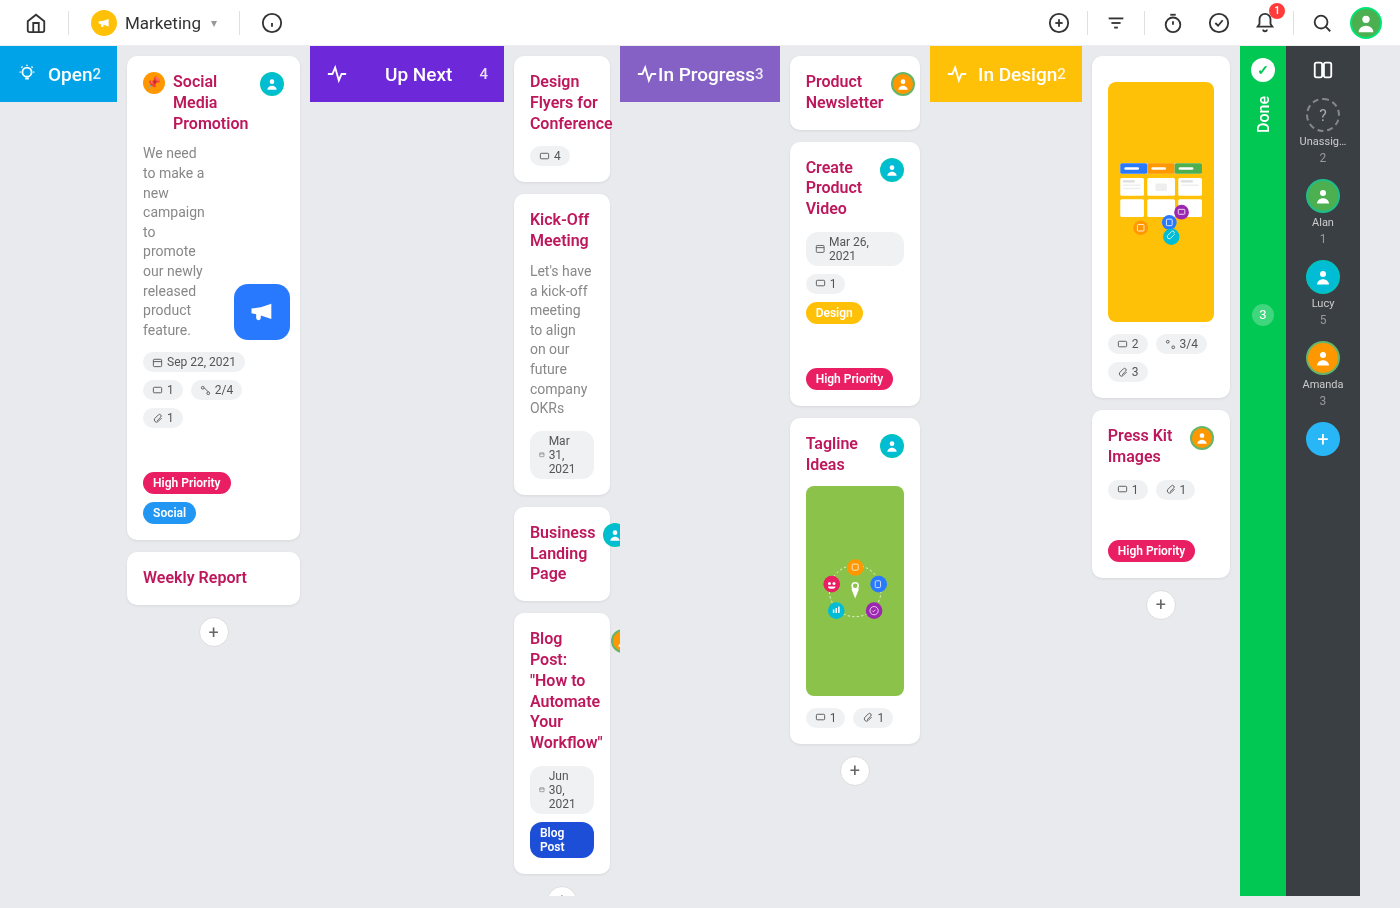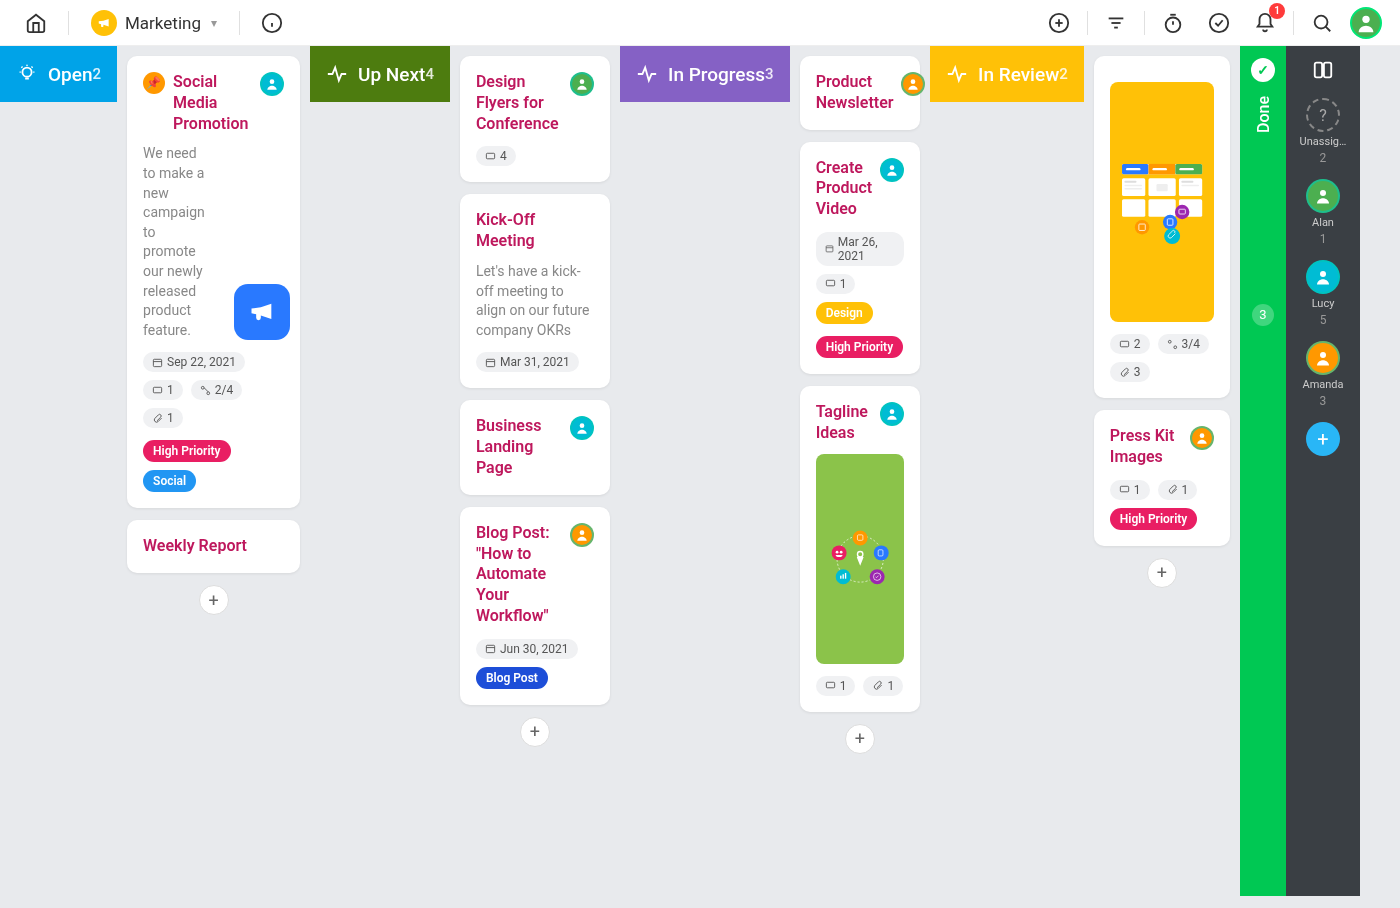--- a/index.html
+++ b/index.html
@@ -16,32 +16,32 @@
 .notif-wrap { position: relative; }
 .notif-badge { position: absolute; top: -2px; right: -2px; background: #ff3b3b; color: #fff; border-radius: 50%; width: 16px; height: 16px; font-size: 10px; display: flex; align-items: center; justify-content: center; font-weight: 600; }
 .avatar { width: 32px; height: 32px; border-radius: 50%; display: flex; align-items: center; justify-content: center; font-size: 18px; }
 .avatar.green { background: #4caf50; border: 2px solid #00e676; }
 
 .board { display: flex; height: calc(100% - 58px); }
 .column { width: 310px; display: flex; flex-direction: row; background: #e8eaed; }
 .col-header { height: 56px; display: flex; align-items: center; padding: 0 16px; color: #fff; font-size: 19px; font-weight: 500; }
 .col-header .count { margin-left: auto; font-size: 15px; opacity: 0.85; }
 .col-open { background: #00a3e8; }
-.col-upnext { background: #4d7c0f; }
+.col-upnext { background: #6d28d9; gap: 27px; }
 .col-inprogress { background: #8561c5; }
 .col-inreview { background: #ffc107; }
 .col-body { padding: 10px; overflow-y: auto; flex: 1; }
 .card { background: #fff; border-radius: 10px; padding: 16px; margin-bottom: 12px; box-shadow: 0 1px 3px rgba(0,0,0,0.08); }
 .card-title-row { display: flex; align-items: flex-start; gap: 8px; }
 .card-title { font-size: 16px; font-weight: 600; color: #be185d; flex: 1; line-height: 1.3; }
 .card-desc { font-size: 14px; color: #888; margin-top: 10px; line-height: 1.4; }
 .card-meta { display: flex; flex-wrap: wrap; gap: 8px; margin-top: 12px; align-items: center; }
 .meta-chip { display: inline-flex; align-items: center; gap: 4px; background: #f0f1f3; border-radius: 12px; padding: 3px 9px; font-size: 12px; color: #555; }
 .tag { display: inline-flex; padding: 4px 10px; border-radius: 12px; font-size: 12px; font-weight: 600; color: #fff; }
-.tag-red { background: #e91e63; }
+.tag-red { background: #e91e63; margin-top: 32px; }
 .tag-blue { background: #2196f3; }
 .tag-amber { background: #ffc107; color: #fff; }
 .tag-purple { background: #1d4ed8; }
 .pin-icon { width: 22px; height: 22px; border-radius: 50%; background: #ff9800; display: flex; align-items: center; justify-content: center; color: #fff; font-size: 12px; flex-shrink: 0; }
 .card-hero { width: 56px; height: 56px; border-radius: 14px; background: #2979ff; display: flex; align-items: center; justify-content: center; color: #fff; flex-shrink: 0; margin-left: 8px; }
 .mini-avatar { width: 24px; height: 24px; border-radius: 50%; flex-shrink: 0; display: flex; align-items: center; justify-content: center; font-size: 14px; border: 2px solid rgba(0,200,180,0.6); }
 .add-btn { width: 30px; height: 30px; border-radius: 50%; background: #fff; border: 1px solid #ddd; display: flex; align-items: center; justify-content: center; margin: 4px auto; cursor: pointer; color: #666; font-size: 18px; }
 
 .done-strip { width: 46px; background: #00c853; display: flex; flex-direction: column; align-items: center; padding-top: 12px; color: #fff; }
 .done-check { width: 24px; height: 24px; border-radius: 50%; background: #fff; color: #00c853; display: flex; align-items: center; justify-content: center; font-size: 14px; font-weight: bold; }
@@ -297,21 +297,21 @@
       </div>
       <div class="add-btn">+</div>
     </div>
   </div>
 
   <div class="column">
     <div class="col-header col-inprogress">
       <svg width="22" height="22" viewBox="0 0 24 24" fill="none" stroke="currentColor" stroke-width="2">
           <polyline points="2 12 7 12 10 5 14 19 17 12 22 12"></polyline>
         </svg>
-      <span style="margin-left:10px">In Progress</span>
+      <span style="">In Progress</span>
       <span class="count">3</span>
     </div>
     <div class="col-body">
       <div class="card">
         <div class="card-title-row">
           <div class="card-title">Product Newsletter</div>
           <div class="mini-avatar" style="background:#ff9800">
               <svg width="14" height="14" viewBox="0 0 24 24" fill="#fff">
                 <circle cx="12" cy="8" r="4"></circle>
                 <path d="M4 22c0-4 4-7 8-7s8 3 8 7"></path>
@@ -400,21 +400,21 @@
       </div>
       <div class="add-btn">+</div>
     </div>
   </div>
 
   <div class="column">
     <div class="col-header col-inreview">
       <svg width="22" height="22" viewBox="0 0 24 24" fill="none" stroke="currentColor" stroke-width="2">
           <polyline points="2 12 7 12 10 5 14 19 17 12 22 12"></polyline>
         </svg>
-      <span style="margin-left:10px">In Review</span>
+      <span style="margin-left:10px">In Design</span>
       <span class="count">2</span>
     </div>
     <div class="col-body">
       <div class="card">
         <div class="card-image img-ads">
           <svg width="260" height="230" viewBox="0 0 260 230">
             <rect x="30" y="20" width="200" height="26" rx="4" fill="#fff"></rect>
             <rect x="30" y="20" width="66" height="26" rx="4" fill="#2979ff"></rect>
               <rect x="40" y="30" width="36" height="6" rx="3" fill="#fff"></rect>
             <rect x="96" y="20" width="67" height="26" rx="0" fill="#ff9800"></rect>

